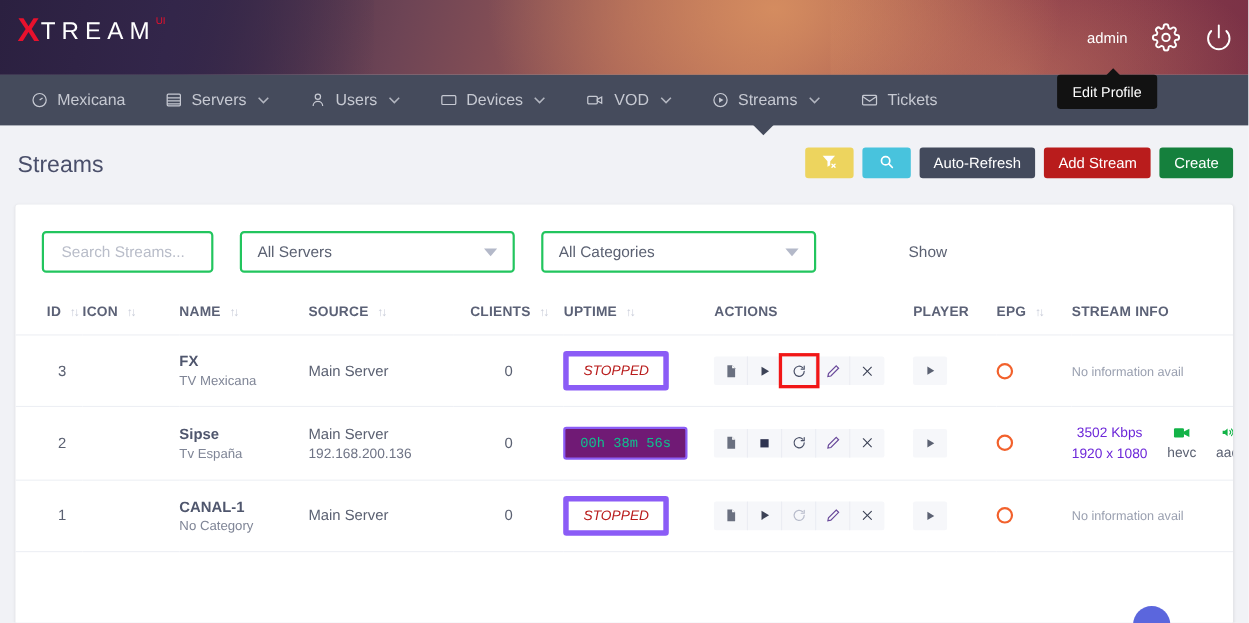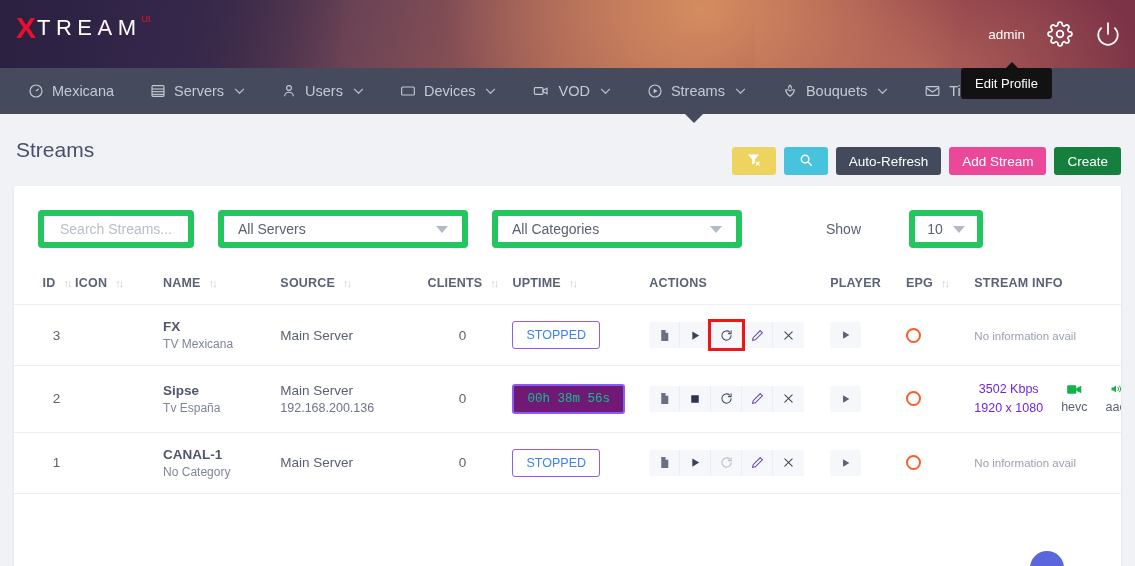--- a/index.html
+++ b/index.html
@@ -107,53 +107,53 @@
   .page-head {
     position: relative;
     height: 72px;
     padding: 0 16px;
     display: flex; align-items: center;
   }
   .page-title {
     font-size: 21px; color: #4a4f6a; font-weight: 400;
   }
   .toolbar {
-    position: absolute; right: 14px; top: 147px;
+    position: absolute; right: 14px; top: 134px;
     display: flex; align-items: center; gap: 8px;
   }
   .btn {
     border: none; border-radius: 3px;
     font-size: 13.5px; color: #fff;
     height: 28px; padding: 0 13px;
     cursor: pointer;
     font-family: "Liberation Sans", sans-serif;
     display: flex; align-items: center; justify-content: center;
   }
   .btn-filter { background: #edd45e; width: 44px; padding: 0; }
   .btn-search { background: #48c3dd; width: 44px; padding: 0; }
   .btn-refresh { background: #434a5c; }
-  .btn-add { background: #ec4899; }
+  .btn-add { background: #b91c1c; }
   .btn-create { background: #15803d; }
 
   
   .card {
     margin: 0 14px;
     background: #fff;
     border-radius: 3px;
     box-shadow: 0 1px 3px rgba(0,0,0,0.09);
     height: 400px;
     overflow: hidden;
   }
   .filters {
     display: flex; align-items: center;
     padding: 24px 24px 18px 24px;
     gap: 24px;
   }
   .f-input, .f-select {
-    border: 6px solid #22c55e;
+    border: 2px solid #22c55e;
     border-radius: 4px;
     height: 38px;
     background: #fff;
     display: flex; align-items: center;
     padding: 0 14px;
     font-size: 14px;
     color: #5b6172;
   }
   .f-input { width: 156px; color: #b9bdc9; }
   .f-input input {
@@ -217,21 +217,21 @@
   .src-main { font-size: 13.5px; color: #5b6172; }
   .src-sub { font-size: 12.5px; color: #6e7385; margin-top: 3px; }
 
   .badge {
     display: inline-block;
     border-radius: 3px;
     font-size: 12.5px;
     padding: 6px 13px;
     text-align: center;
   }
-  .badge-stopped { border: 1px solid #8b5cf6; color: #3b82f6; background: #fff; }
+  .badge-stopped { border: 5px solid #8b5cf6; color: #b91c1c; background: #fff; font-style: italic; }
   .badge-up { border: 2px solid #8b5cf6; color: #0fc08e; background: #701a75; font-family: Liberation Mono, monospace; }
 
   .act-group { display: inline-flex; background: #f6f7fa; border-radius: 2px; }
   .act-btn {
     width: 31px; height: 26px;
     display: flex; align-items: center; justify-content: center;
     cursor: pointer;
     border-right: 1px solid #ebedf3;
     position: relative;
   }
@@ -374,34 +374,20 @@
       </svg>
     </span>
     <span>Streams</span>
     <span class="nav-caret">
       <svg width="11" height="7" viewBox="0 0 12 8" fill="none" stroke="#c6c9d2" stroke-width="1.6">
           <path d="M1 1l5 5 5-5"></path>
         </svg>
     </span>
   </div>
 
-  <div class="nav-item">
-    <span>
-      <svg width="16" height="16" viewBox="0 0 24 24" fill="none" stroke="#c6c9d2" stroke-width="1.7">
-        <path d="M12 3c2 1.6 2.6 3.6 2 5.6M12 3c-2 1.6-2.6 3.6-2 5.6"></path>
-        <path d="M5.5 10.5c2.3-.8 4.4-.3 6.5 1.3 2.1-1.6 4.2-2.1 6.5-1.3-.6 4.6-3.3 7.3-6.5 9.5-3.2-2.2-5.9-4.9-6.5-9.5z"></path>
-      </svg>
-    </span>
-    <span>Bouquets</span>
-    <span class="nav-caret">
-      <svg width="11" height="7" viewBox="0 0 12 8" fill="none" stroke="#c6c9d2" stroke-width="1.6">
-          <path d="M1 1l5 5 5-5"></path>
-        </svg>
-    </span>
-  </div>
 
   <div class="nav-item">
     <span>
       <svg width="17" height="16" viewBox="0 0 24 24" fill="none" stroke="#c6c9d2" stroke-width="1.7">
         <rect x="2.5" y="5.5" width="19" height="13" rx="1.3"></rect>
           <path d="M2.5 7l9.5 6.5L21.5 7"></path>
       </svg>
     </span>
     <span>Tickets</span>
   </div>
@@ -450,24 +436,20 @@
     </div>
 
     <div class="f-select sel-categories">
       <span class="val">All Categories</span>
       <span class="caret-dn"></span>
     </div>
 
 
     <span class="show-label">Show</span>
 
-    <div class="f-select sel-show">
-      <span class="val">10</span>
-      <span class="caret-dn"></span>
-    </div>
   </div>
 
   <table>
     <thead>
       <tr>
         <th class="c-id th-pad">
           <span>ID</span><span class="sort-ic">↑↓</span>
         </th>
         <th class="c-icon">
           <span>ICON</span><span class="sort-ic">↑↓</span>

